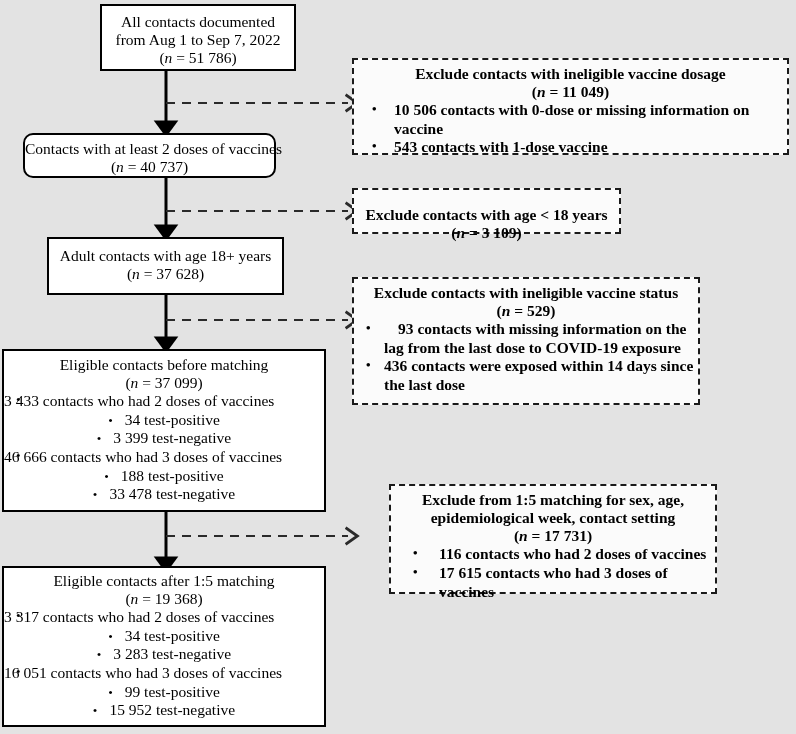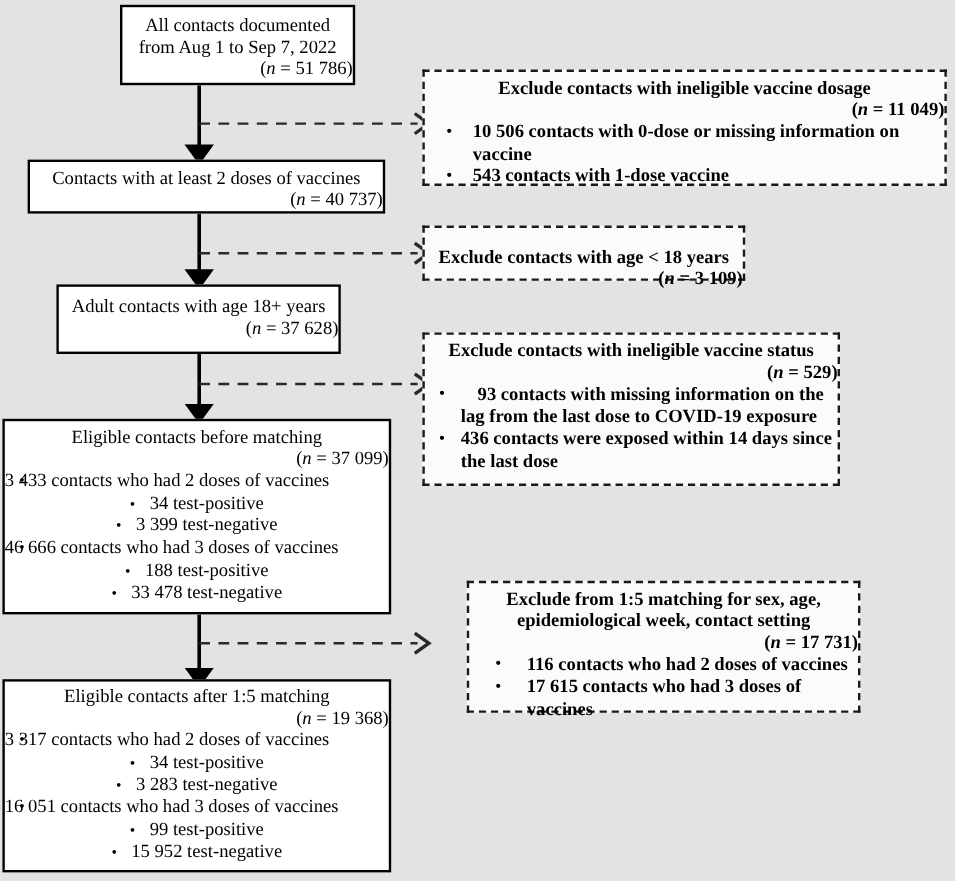--- a/index.html
+++ b/index.html
@@ -44,21 +44,21 @@
     font-weight: bold;
   }
 
   .ttl {
     text-align: center;
     font-size: 15.5px;
     line-height: 1.17;
     white-space: nowrap;
   }
   .nline {
-    text-align: right;
+    text-align: center;
     font-size: 15.5px;
     line-height: 1.17;
   }
   .nline i {
     font-style: italic;
   }
 
   ul.bul {
     list-style: none;
     margin: 0;
@@ -122,21 +122,21 @@
       <line x1="166" y1="536" x2="348" y2="536" marker-end="url(#arrowOpen)"></line>
     </g>
   </svg>
 
   <div class="box solid" style="left:68px; top:4px; width:196px; height:67px; padding-top:7px;margin-left:32px;">
     <div class="ttl">All contacts documented</div>
     <div class="ttl">from Aug 1 to Sep 7, 2022</div>
     <div class="nline"><span>(</span><i>n</i><span> = 51 786)</span></div>
   </div>
 
-  <div class="box solid" style="left:23px; top:133px; width:298px; height:45px; padding-top:5px;">
+  <div class="box solid" style="left:23px; top:133px; width:253px; height:45px; padding-top:5px;border-radius:10px;">
     <div class="ttl">Contacts with at least 2 doses of vaccines</div>
     <div class="nline"><span>(</span><i>n</i><span> = 40 737)</span></div>
   </div>
 
   <div class="box solid" style="left:47px; top:237px; width:237px; height:58px; padding-top:8px;">
     <div class="ttl">Adult contacts with age 18+ years</div>
     <div class="nline"><span>(</span><i>n</i><span> = 37 628)</span></div>
   </div>
 
   <div class="box solid" style="left:2px; top:349px; width:324px; height:163px; padding-top:5px;">

